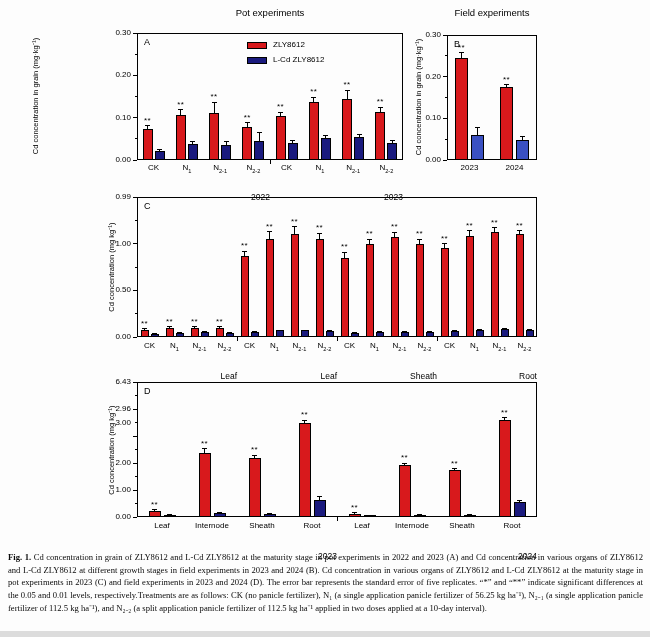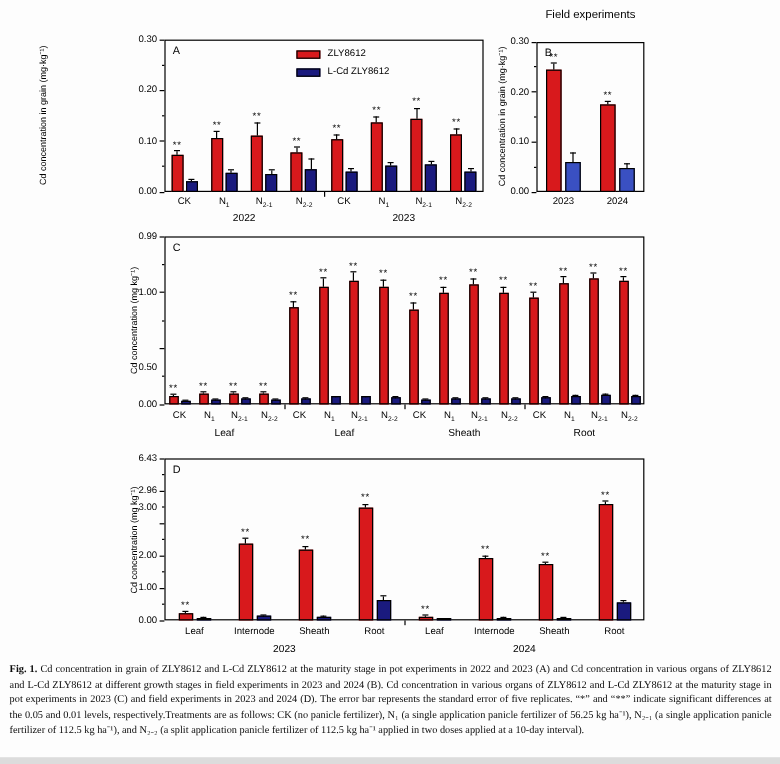--- a/index.html
+++ b/index.html
@@ -8,33 +8,34 @@
   .panel-frame{position:absolute;border:1px solid #000;background:transparent;box-sizing:border-box;}
   .chart-title{position:absolute;font-size:9.5px;text-align:center;}
   .panel-letter{position:absolute;font-size:9px;}
   .rot{position:absolute;transform:rotate(-90deg);text-align:center;font-size:7.5px;white-space:nowrap;}
   .ytick-label{position:absolute;font-size:8px;text-align:right;}
   .tickmark{position:absolute;background:#000;}
   .bar{position:absolute;border:1px solid #000;box-sizing:border-box;}
   .ebar{position:absolute;background:#000;}
   .sig{position:absolute;font-size:8px;text-align:center;letter-spacing:0.5px;}
   .catlab{position:absolute;font-size:8px;text-align:center;}
-  .grplab{position:absolute;font-size:8.5px;text-align:center;}
+  .grplab{position:absolute;font-size:8.5px;text-align:right;margin-top:16px;}
   .legend-swatch{position:absolute;border:1px solid #000;box-sizing:border-box;}
   .legend-label{position:absolute;font-size:8px;}
   .caption{position:absolute;left:8px;top:551px;width:635px;font-family:"Liberation Serif",serif;font-size:8.6px;line-height:1.48;text-align:justify;color:#0a0a0a;}
   .caption b{font-weight:bold;}
   .page-edge{position:absolute;left:0;top:631px;width:650px;height:6px;background:#dcdcdc;}
   sub{font-size:70%;}
 </style>
 </head>
 <body>
 
 <div class="fig">
 
+  <div class="chart-title" style="left:137px;top:7px;width:266px;">Pot experiments</div>
   <div class="chart-title" style="left:427px;top:7px;width:130px;">Field experiments</div>
 
   <div class="rot" style="left:-38px;top:89px;width:150px;height:14px;">Cd concentration in grain (mg·kg⁻¹)</div>
   <div class="rot" style="left:345px;top:90px;width:150px;height:14px;">Cd concentration in grain (mg·kg⁻¹)</div>
   <div class="rot" style="left:38px;top:260px;width:150px;height:14px;">Cd concentration (mg kg⁻¹)</div>
   <div class="rot" style="left:38px;top:443px;width:150px;height:14px;">Cd concentration (mg kg⁻¹)</div>
 
   <div class="panel-letter" style="left:144px;top:37px;">A</div>
   <div class="panel-letter" style="left:454px;top:39px;">B</div>
   <div class="panel-letter" style="left:144px;top:201px;">C</div>
@@ -158,21 +159,21 @@
     <div class="sig" style="left: 498.5px; top: 74.5833px; width: 16px;">**</div>
     <div class="bar" style="left: 516px; top: 139.583px; width: 13px; height: 20.4167px; background: rgb(58, 80, 194);"></div>
     <div class="ebar" style="left: 522px; top: 136.25px; width: 1px; height: 3.33333px;"></div>
     <div class="ebar" style="left: 520px; top: 135.75px; width: 5px; height: 1px;"></div>
     <div class="catlab" style="left: 494.5px; top: 163px; width: 40px;">2024</div>
     <div class="panel-frame" style="left: 137px; top: 197px; width: 400px; height: 140px;"></div>
     <div class="tickmark" style="left: 133px; top: 336.5px; width: 4px; height: 1px;"></div>
     <div class="ytick-label" style="left: 103px; top: 332px; width: 28px;">0.00</div>
     <div class="tickmark" style="left: 134.5px; top: 313.167px; width: 2.5px; height: 1px;"></div>
     <div class="tickmark" style="left: 133px; top: 289.833px; width: 4px; height: 1px;"></div>
-    <div class="ytick-label" style="left: 103px; top: 285.333px; width: 28px; margin-top: 16px;">0.50</div>
+    <div class="ytick-label" style="left: 103px; top: 285.333px; width: 28px;">0.50</div>
     <div class="tickmark" style="left: 134.5px; top: 266.5px; width: 2.5px; height: 1px;"></div>
     <div class="tickmark" style="left: 133px; top: 243.167px; width: 4px; height: 1px;"></div>
     <div class="ytick-label" style="left: 103px; top: 238.667px; width: 28px;">1.00</div>
     <div class="tickmark" style="left: 134.5px; top: 219.833px; width: 2.5px; height: 1px;"></div>
     <div class="tickmark" style="left: 133px; top: 196.5px; width: 4px; height: 1px;"></div>
     <div class="ytick-label" style="left: 103px; top: 192px; width: 28px;">0.99</div>
     <div class="bar" style="left: 140.5px; top: 329.533px; width: 8px; height: 7.46667px; background: rgb(216, 25, 28);"></div>
     <div class="ebar" style="left: 144px; top: 328.6px; width: 1px; height: 0.933333px;"></div>
     <div class="ebar" style="left: 142px; top: 328.1px; width: 5px; height: 1px;"></div>
     <div class="sig" style="left: 136.5px; top: 318.6px; width: 16px;">**</div>

